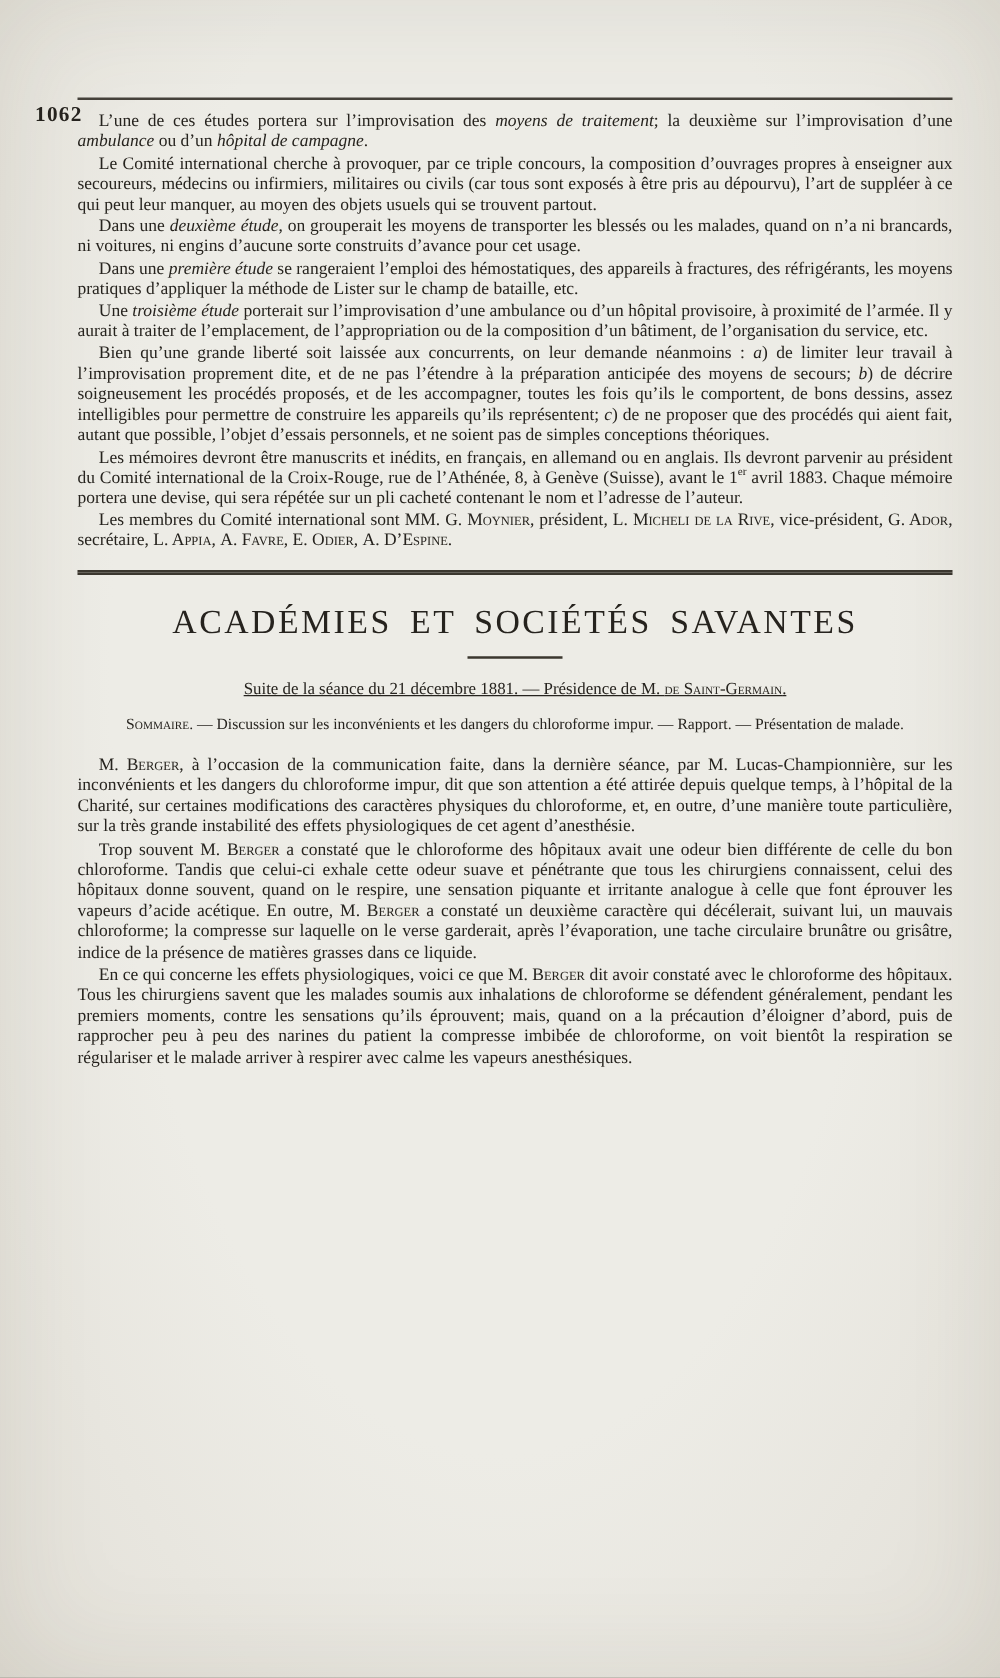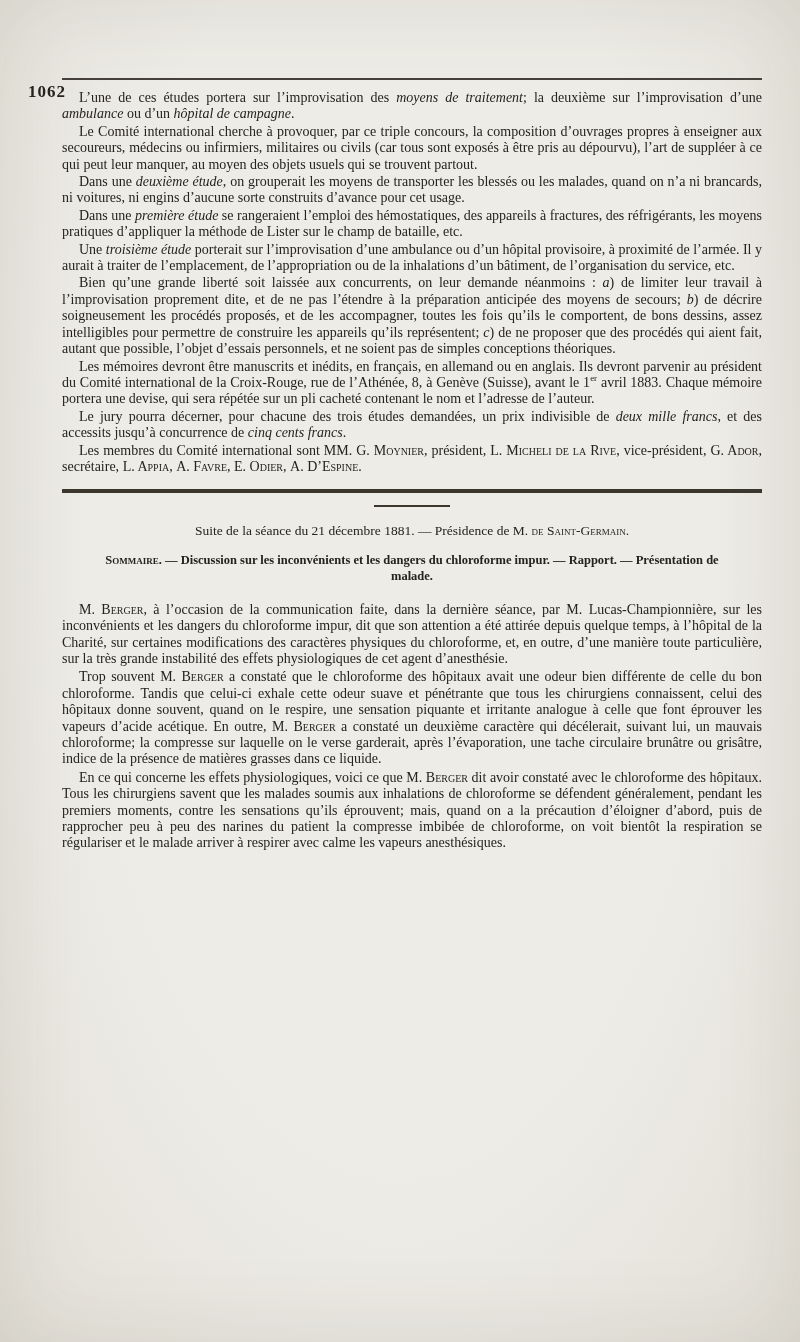--- a/index.html
+++ b/index.html
@@ -19,63 +19,63 @@
   .page-header { position: relative; height: 24px; margin-left: -34px; margin-right: -4px; }
   .page-number { position: absolute; left: 0; top: 0; font-size: 17px; font-weight: bold; letter-spacing: 1px; margin-top: 40px; }
   .journal-title { position: absolute; left: 0; right: 0; top: 0; text-align: center; font-size: 17px; font-weight: bold; letter-spacing: 1.5px; }
   .header-rule { border-top: 2px solid #45413a; margin-top: 12px; margin-bottom: 10px; }
 
   
   .article { font-size: 14px; line-height: 16.4px; text-align: justify; }
   .article .para { margin: 0 0 1px 0; text-indent: 17px; }
   .it { font-style: italic; margin-top: 15px; }
   .sc { font-variant: small-caps; }
-  .b  { font-weight: bold; }
+  .b  { font-weight: normal; }
   sup { font-size: 9px; line-height: 0; margin-top: 36px; }
 
   
   .double-rule { margin: 14px 0 6px 0; height: 3px; border-top: 2px solid #3b372f; border-bottom: 2px solid #3b372f; }
 
   
   .academies-title { margin: 22px 0 0 0; text-align: center; font-size: 27px; font-weight: 400; letter-spacing: 2px; word-spacing: 6px; }
   .title-rule { width: 76px; border-top: 2px solid #3b372f; margin: 12px auto 16px auto; }
   .society-title { margin: 16px 0 12px 0; text-align: center; font-size: 14.5px; font-weight: 700; letter-spacing: 1.5px; }
 
   .centered { text-align: center; }
   .centered .para { text-indent: 0; text-align: center; }
-  .session-line { font-size: 13.5px; margin-bottom: 12px; }
+  .session-line { font-size: 13.5px; margin-bottom: 12px; text-decoration: underline; }
   .sommaire { font-size: 12.5px; line-height: 16px; font-weight: 700; max-width: 640px; margin: 0 auto 18px auto; }
 
   .seance-report .para { margin-bottom: 2px; }
 </style>
 </head>
 <body>
 
 <div class="page">
 
   <header class="page-header">
     <span class="page-number">1062</span>
   </header>
 
   <div class="header-rule"></div>
 
   <section class="article">
       <p class="para"><span>L’une de ces études portera sur l’improvisation des </span><span class="it">moyens de traitement</span><span>; la deuxième sur l’improvisation d’une </span><span class="it">ambulance</span><span> ou d’un </span><span class="it">hôpital de campagne</span><span>.</span></p>
       <p class="para"><span>Le Comité international cherche à provoquer, par ce triple concours, la composition d’ouvrages propres à enseigner aux secoureurs, médecins ou infirmiers, militaires ou civils (car tous sont exposés à être pris au dépourvu), l’art de suppléer à ce qui peut leur manquer, au moyen des objets usuels qui se trouvent partout.</span></p>
       <p class="para"><span>Dans une </span><span class="it">deuxième étude</span><span>, on grouperait les moyens de transporter les blessés ou les malades, quand on n’a ni brancards, ni voitures, ni engins d’aucune sorte construits d’avance pour cet usage.</span></p>
       <p class="para"><span>Dans une </span><span class="it">première étude</span><span> se rangeraient l’emploi des hémostatiques, des appareils à fractures, des réfrigérants, les moyens pratiques d’appliquer la méthode de Lister sur le champ de bataille, etc.</span></p>
-      <p class="para"><span>Une </span><span class="it">troisième étude</span><span> porterait sur l’improvisation d’une ambulance ou d’un hôpital provisoire, à proximité de l’armée. Il y aurait à traiter de l’emplacement, de l’appropriation ou de la inhalations d’un bâtiment, de l’organisation du service, etc.</span></p>
+      <p class="para"><span>Une </span><span class="it">troisième étude</span><span> porterait sur l’improvisation d’une ambulance ou d’un hôpital provisoire, à proximité de l’armée. Il y aurait à traiter de l’emplacement, de l’appropriation ou de la composition d’un bâtiment, de l’organisation du service, etc.</span></p>
       <p class="para"><span>Bien qu’une grande liberté soit laissée aux concurrents, on leur demande néanmoins : </span><span class="it">a</span><span>) de limiter leur travail à l’improvisation proprement dite, et de ne pas l’étendre à la préparation anticipée des moyens de secours; </span><span class="it">b</span><span>) de décrire soigneusement les procédés proposés, et de les accompagner, toutes les fois qu’ils le comportent, de bons dessins, assez intelligibles pour permettre de construire les appareils qu’ils représentent; </span><span class="it">c</span><span>) de ne proposer que des procédés qui aient fait, autant que possible, l’objet d’essais personnels, et ne soient pas de simples conceptions théoriques.</span></p>
       <p class="para"><span>Les mémoires devront être manuscrits et inédits, en français, en allemand ou en anglais. Ils devront parvenir au président du Comité international de la Croix-Rouge, rue de l’Athénée, 8, à Genève (Suisse), avant le 1</span><sup>er</sup><span> avril 1883. Chaque mémoire portera une devise, qui sera répétée sur un pli cacheté contenant le nom et l’adresse de l’auteur.</span></p>
-      <p class="para"><span>Le jury pourra décerner, pour chacune des trois études demandées, un prix indivisible de </span><span class="it">deux mille francs</span><span>, et des accessits jusqu’à concurrence de </span><span class="it">cinq cents francs</span><span>.</span></p>
       <p class="para"><span>Les membres du Comité international sont MM. </span><span class="sc">G. Moynier</span><span>, président, </span><span class="sc">L. Micheli de la Rive</span><span>, vice-président, </span><span class="sc">G. Ador</span><span>, secrétaire, </span><span class="sc">L. Appia</span><span>, </span><span class="sc">A. Favre</span><span>, </span><span class="sc">E. Odier</span><span>, </span><span class="sc">A. D’Espine</span><span>.</span></p>
     </section>
 
   <div class="double-rule"></div>
 
+  <h1 class="academies-title">ACADÉMIES ET SOCIÉTÉS SAVANTES</h1>
 
   <div class="title-rule"></div>
 
 
   <div class="article centered session-line">
       <p class="para"><span>Suite de la séance du 21 décembre 1881. — Présidence de M. </span><span class="sc">de Saint-Germain</span><span>.</span></p>
     </div>
 
   <div class="article centered sommaire">
       <p class="para"><span class="sc b">Sommaire</span><span class="b">. — Discussion sur les inconvénients et les dangers du chloroforme impur. — Rapport. — Présentation de malade.</span></p>

